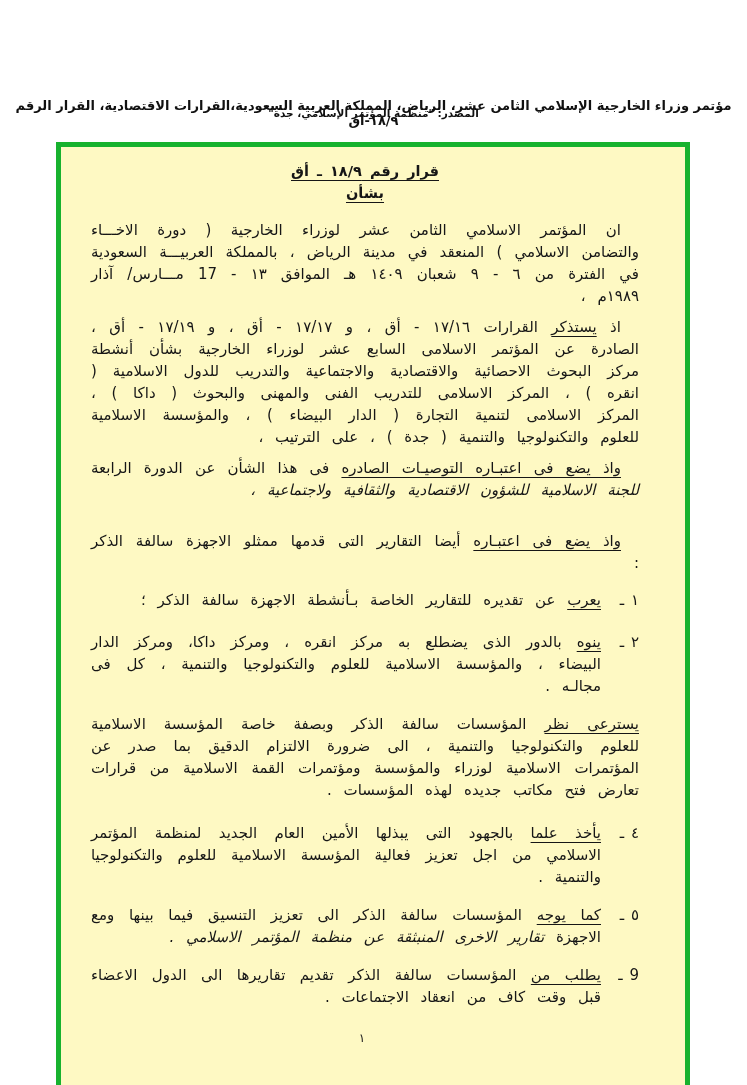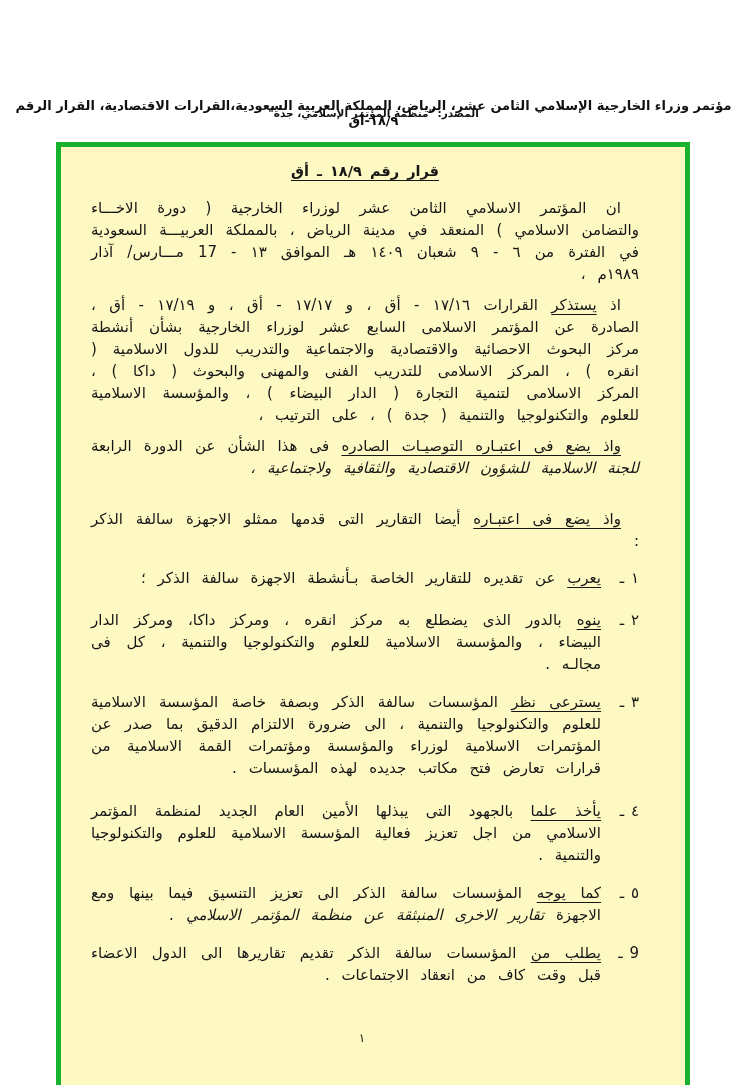--- a/index.html
+++ b/index.html
@@ -61,20 +61,21 @@
 <body>
 
 <div class="hdr hdr1" dir="rtl">مؤتمر وزراء الخارجية الإسلامي الثامن عشر، الرياض، المملكة العربية السعودية،القرارات الاقتصادية، القرار الرقم ١٨/٩-أق</div>
 <div class="hdr hdr2" dir="rtl">المصدر: "منظمة المؤتمر الإسلامي، جدة"</div>
 
 <div class="frame">
   <div class="doc">
 
     <div class="title-block">
       <div>قرار رقم ١٨/٩ ـ أق</div>
+      <div>بشأن</div>
     </div>
 
     <p class="para">
       <span>ان المؤتمر الاسلامي الثامن عشر لوزراء الخارجية ( دورة الاخـــاء والتضامن الاسلامي ) المنعقد في مدينة الرياض ، بالمملكة العربيـــة السعودية في الفترة من ٦ - ٩ شعبان ١٤٠٩ هـ الموافق ١٣ - 17 مـــارس/ آذار ١٩٨٩م ،</span>
     </p>
 
     <p class="para">
       <span>اذ </span><span class="u">يستذكر</span><span> القرارات ١٧/١٦ - أق ، و ١٧/١٧ - أق ، و ١٧/١٩ - أق ، الصادرة عن المؤتمر الاسلامى السابع عشر لوزراء الخارجية بشأن أنشطة مركز البحوث الاحصائية والاقتصادية والاجتماعية والتدريب للدول الاسلامية ( انقره ) ، المركز الاسلامى للتدريب الفنى والمهنى والبحوث ( داكا ) ، المركز الاسلامى لتنمية التجارة ( الدار البيضاء ) ، والمؤسسة الاسلامية للعلوم والتكنولوجيا والتنمية ( جدة ) ، على الترتيب ،</span>
     </p>
 
@@ -94,21 +95,20 @@
     </div>
 
     <div class="item gap16">
       <span class="num">٢ ـ</span>
       <p class="itext">
         <span class="u">ينوه</span><span> بالدور الذى يضطلع به مركز انقره ، ومركز داكا، ومركز الدار البيضاء ، والمؤسسة الاسلامية للعلوم والتكنولوجيا والتنمية ، كل فى مجالـه .</span>
       </p>
     </div>
 
     <div class="item gap22">
-      <span class="num">٣ ـ</span>
       <p class="itext">
         <span class="u">يسترعى نظر</span><span> المؤسسات سالفة الذكر وبصفة خاصة المؤسسة الاسلامية للعلوم والتكنولوجيا والتنمية ، الى ضرورة الالتزام الدقيق بما صدر عن المؤتمرات الاسلامية لوزراء والمؤسسة ومؤتمرات القمة الاسلامية من قرارات تعارض فتح مكاتب جديده لهذه المؤسسات .</span>
       </p>
     </div>
 
     <div class="item gap16">
       <span class="num">٤ ـ</span>
       <p class="itext">
         <span class="u">يأخذ علما</span><span> بالجهود التى يبذلها الأمين العام الجديد لمنظمة المؤتمر الاسلامي من اجل تعزيز فعالية المؤسسة الاسلامية للعلوم والتكنولوجيا والتنمية .</span>
       </p>

